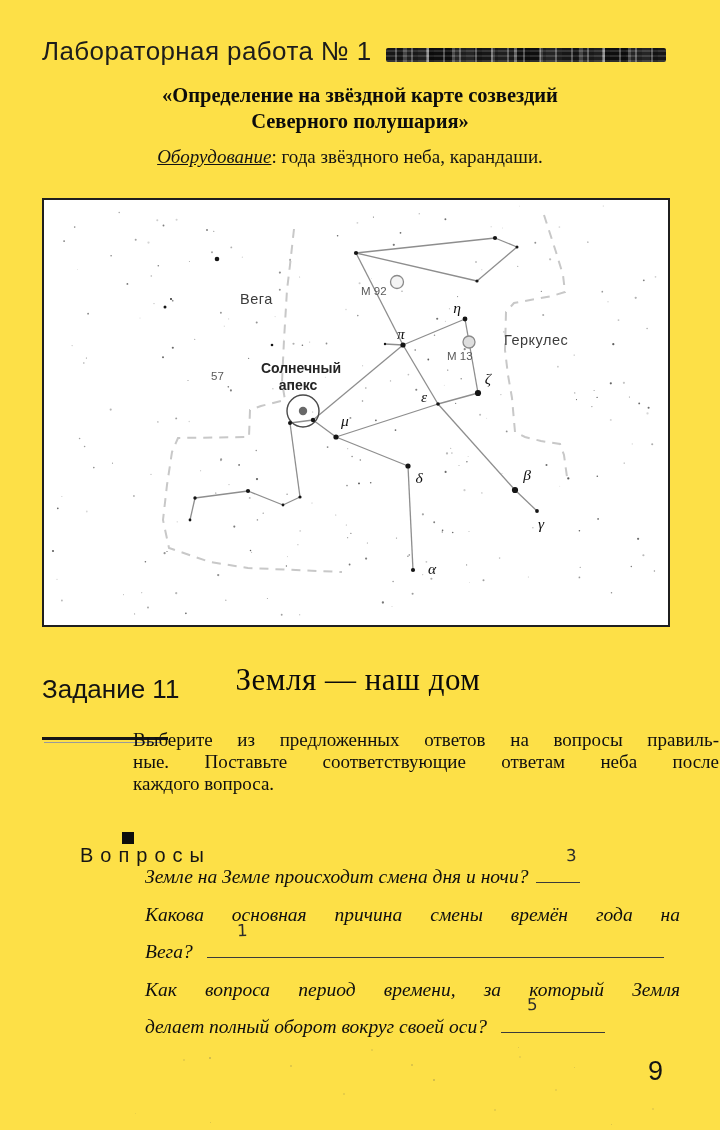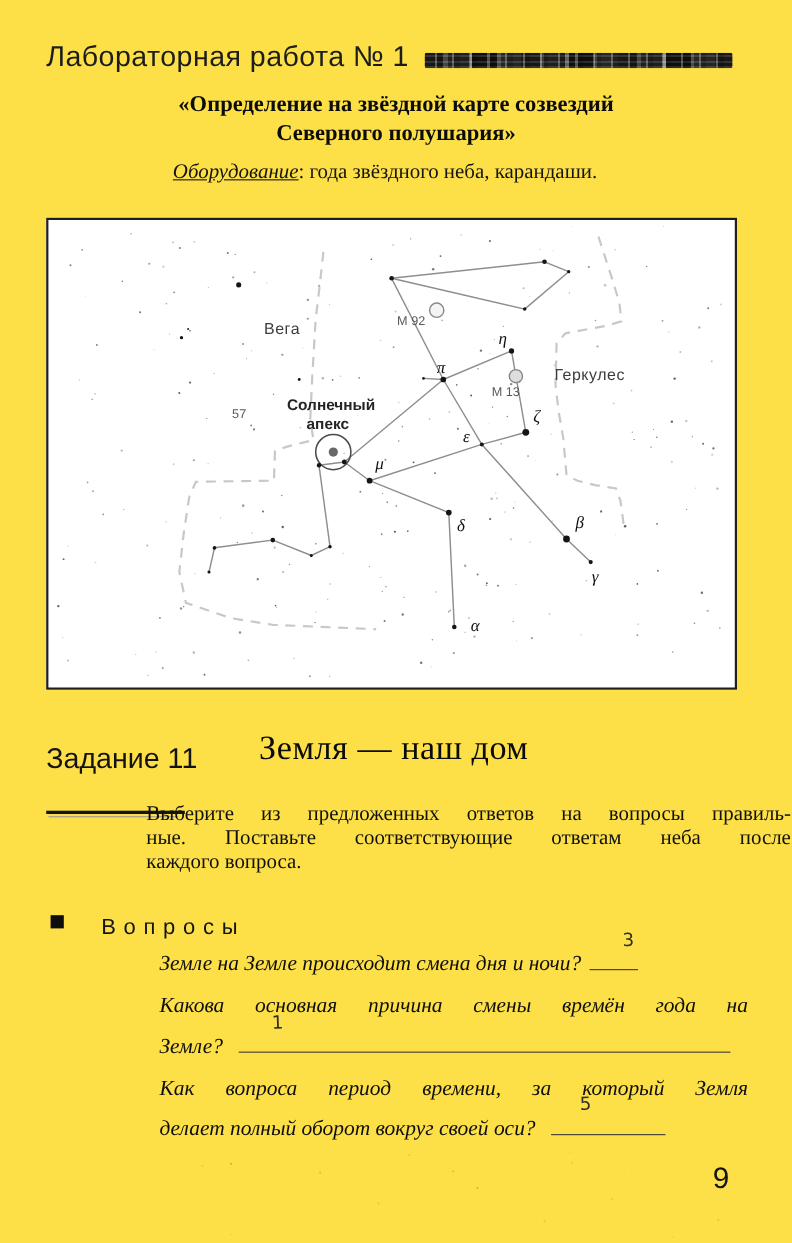--- a/index.html
+++ b/index.html
@@ -34,21 +34,21 @@
   .section-title{position:absolute;left:0;top:662px;width:716px;text-align:center;
                  font-size:31px;letter-spacing:.5px;color:#0b0b0b;}
   .task-label{position:absolute;left:42px;top:674px;font-family:"Liberation Sans",sans-serif;
               font-size:26px;color:#131313;}
   .task-rule{position:absolute;left:42px;top:737px;width:126px;height:3px;background:#161616;}
   .task-rule2{position:absolute;left:44px;top:742px;width:118px;height:1px;background:#9a9a9a;}
 
   .instruction{position:absolute;left:95px;top:729px;width:586px;font-size:19px;line-height:21.8px;color:#101010;margin-left:38px;}
   .stretch{text-align:justify;text-align-last:justify;}
 
-  .q-head{position:absolute;left:46px;top:832px;display:flex;align-items:flex-start;}
+  .q-head{position:absolute;left:46px;top:832px;display:flex;align-items:center;flex-direction:column;}
   .q-square{width:12px;height:12px;background:#0d0d0d;flex:none;}
   .q-head-label{margin-left:34px;font-family:"Liberation Sans",sans-serif;font-size:20px;
                 letter-spacing:7px;color:#151515;}
 
   .questions{position:absolute;left:145px;top:858px;width:535px;font-style:italic;
              font-size:19.5px;line-height:37.6px;color:#0e0e0e;}
   .q-row{display:flex;align-items:baseline;white-space:nowrap;}
   .blank{position:relative;height:14px;border-bottom:1.7px solid #3a3a3a;flex:none;}
   .blank.grow{flex:1;}
   .hand{position:absolute;font-style:normal;font-family:"DejaVu Sans",sans-serif;
@@ -427,21 +427,21 @@
 
   <div class="questions">
     <div class="q-row">
       <span>Земле на Земле происходит смена дня и ночи?</span>
       <span class="blank b1">
         <span class="hand">3</span>
       </span>
     </div>
     <div class="stretch">Какова основная причина смены времён года на</div>
     <div class="q-row">
-      <span>Земле?</span>
+      <span>Вега?</span>
       <span class="blank grow b2">
         <span class="hand">1</span>
       </span>
     </div>
     <div class="stretch">Как вопроса период времени, за который Земля</div>
     <div class="q-row">
       <span>делает полный оборот вокруг своей оси?</span>
       <span class="blank b3">
         <span class="hand">5</span>
       </span>

